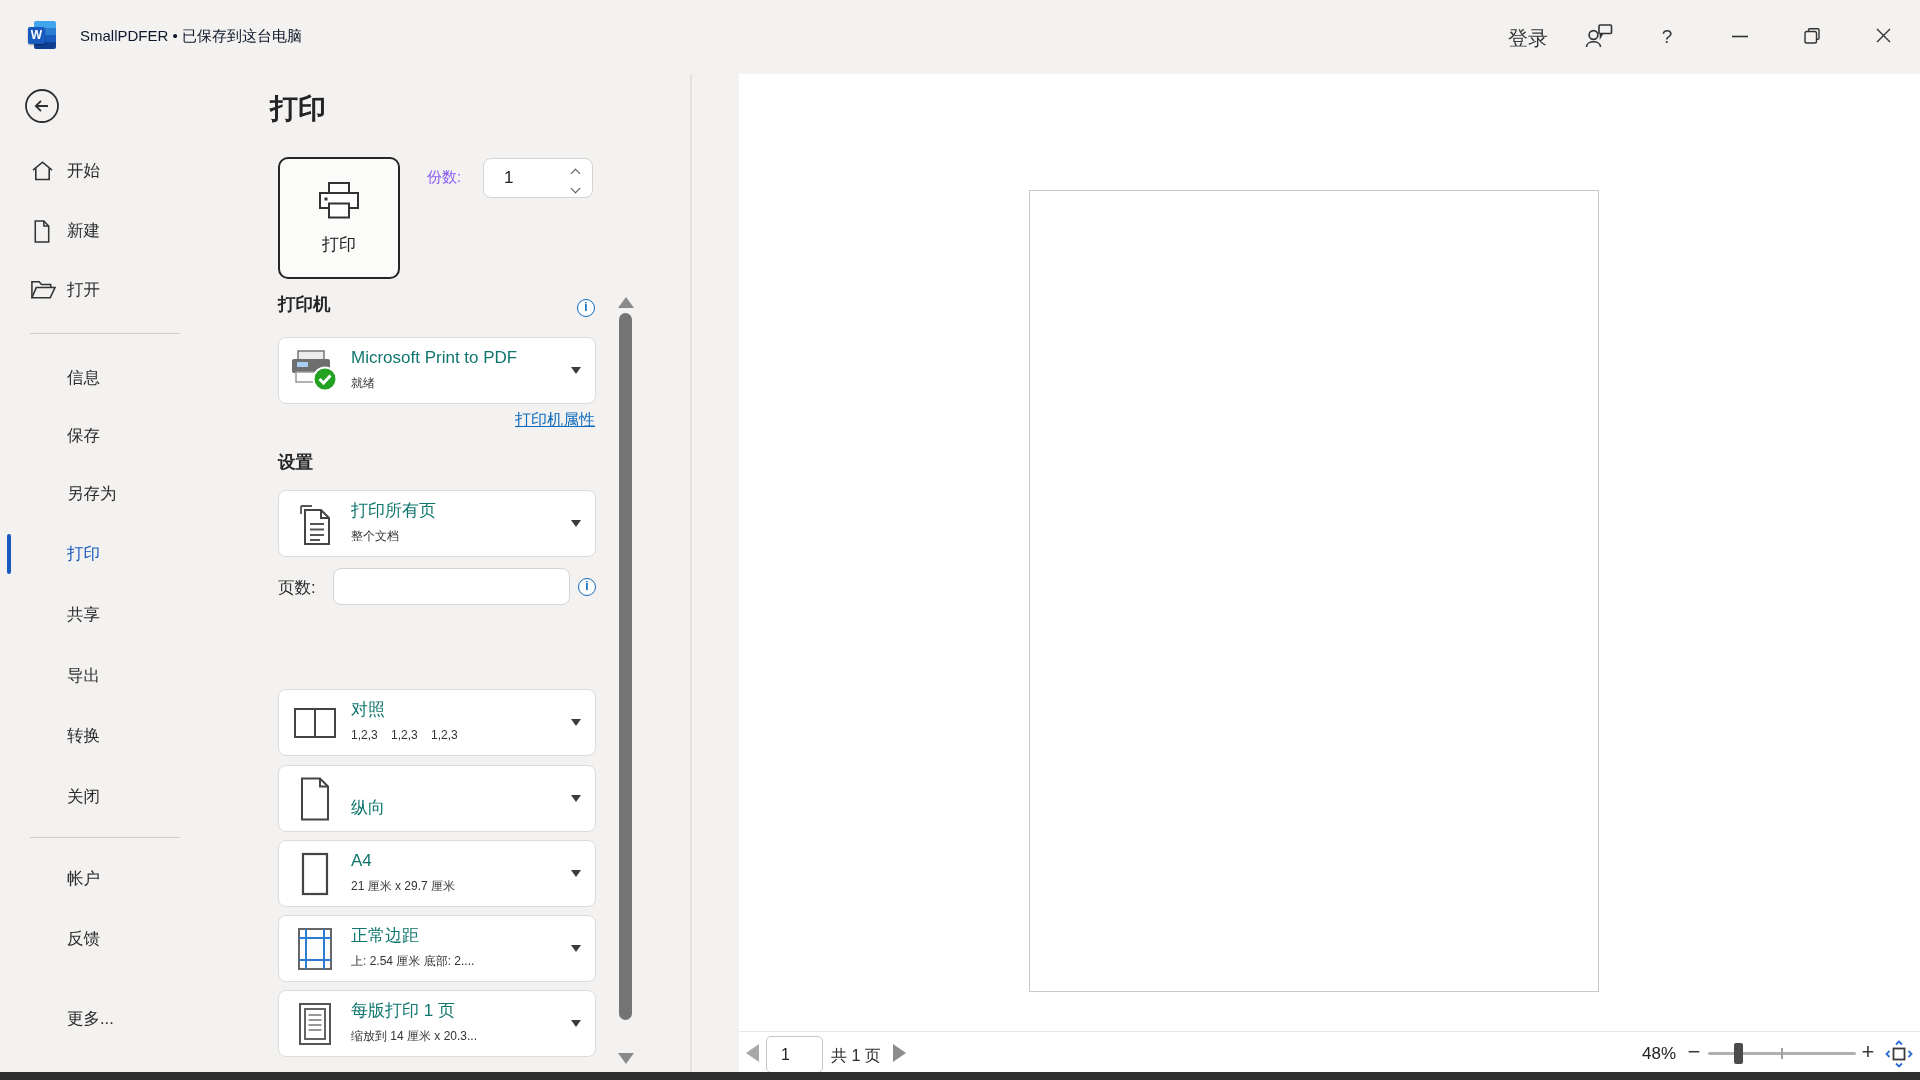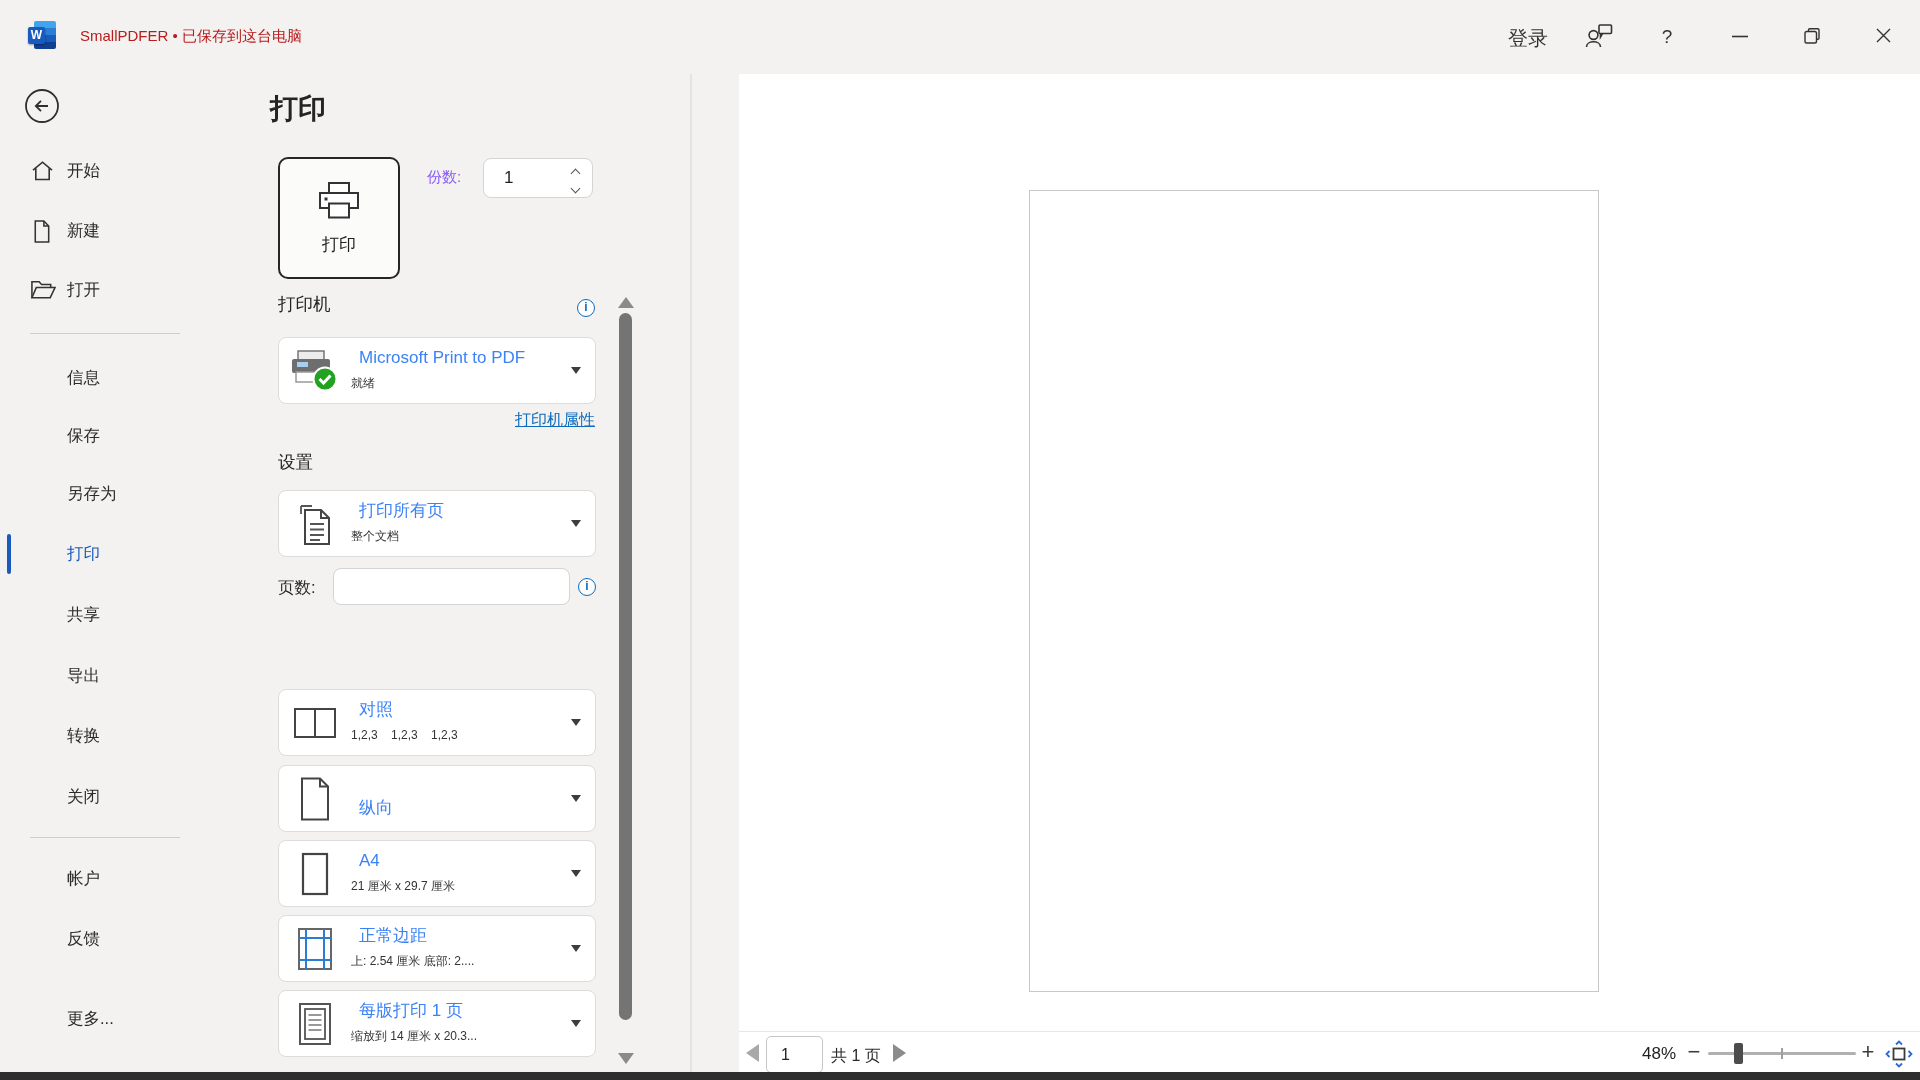--- a/index.html
+++ b/index.html
@@ -8,21 +8,21 @@
   .screen { position:relative; width:1920px; height:1080px; background:#f3f2f1; overflow:hidden; }
 
   
   .titlebar { position:absolute; left:0; top:0; width:1920px; height:74px; background:#f3f2f1; }
   .word-logo { position:absolute; left:28px; top:21px; width:28px; height:28px; }
   .word-logo .doc { position:absolute; left:6px; top:0; width:22px; height:28px; border-radius:2px;
       background:linear-gradient(to bottom,#41a5ee 0 25%,#2b7cd3 25% 50%,#185abd 50% 75%,#103f91 75% 100%); }
   .word-logo .badge { position:absolute; left:0; top:6px; width:17px; height:17px; background:#185abd;
       border-radius:2px; color:#fff; font-weight:bold; font-size:12px; line-height:17px; text-align:center;
       box-shadow:0 1px 2px rgba(0,0,0,.35); }
-  .win-title { position:absolute; left:80px; top:27px; font-size:15px; color:#b91c1c; }
+  .win-title { position:absolute; left:80px; top:27px; font-size:15px; color:#0f172a; }
   .signin { position:absolute; left:1496px; top:25px; width:64px; height:26px; font-size:20px; color:#333;
       background:none; border:none; text-align:center; cursor:pointer; font-family:inherit; }
   .tb-btn { position:absolute; top:14px; width:46px; height:46px; background:none; border:none;
       display:flex; align-items:center; justify-content:center; cursor:pointer; }
   .tb-help { font-size:19px; color:#333; font-family:inherit; }
 
   
   .back-btn { position:absolute; left:24px; top:88px; width:36px; height:36px; background:none; border:none; cursor:pointer; }
   .nav-row { position:absolute; left:0; width:212px; height:44px; display:flex; align-items:center; cursor:pointer; }
   .nav-row .nicon { position:absolute; left:30px; width:26px; height:26px; display:flex; align-items:center; }
@@ -40,29 +40,29 @@
   .copies-label { position:absolute; left:427px; top:168px; font-size:15px; color:#8b5cf6; }
   .copies-box { position:absolute; left:483px; top:158px; width:110px; height:40px; background:#fff;
       border:1px solid #d4d4d4; border-radius:8px; }
   .copies-box input { position:absolute; left:20px; top:7px; width:55px; height:24px; border:none; outline:none;
       font-size:17px; font-family:inherit; color:#222; background:transparent; }
   .spin { position:absolute; right:10px; width:14px; height:12px; background:none; border:none; cursor:pointer; }
   .chev { display:inline-block; width:7px; height:7px; border-left:1.6px solid #555; border-top:1.6px solid #555; }
   .chev.up { transform:rotate(45deg); }
   .chev.down { transform:rotate(225deg); }
 
-  .sec-heading { position:absolute; left:278px; font-size:17.5px; font-weight:normal; color:#242424; }
+  .sec-heading { position:absolute; left:278px; font-size:17.5px; font-weight:bold; color:#242424; }
   .info-icon { position:absolute; width:18px; height:18px; border:1.5px solid #0f6cbd; border-radius:50%;
       color:#0f6cbd; font-size:12px; font-weight:bold; text-align:center; line-height:15px; background:#fdfdfd; cursor:pointer; }
 
   .dd { position:absolute; left:278px; width:318px; height:67px; background:#fff; border:1px solid #dcdcdc;
       border-radius:8px; cursor:pointer; }
   .dd .dicon { position:absolute; left:10px; top:0; width:52px; height:65px; display:flex; align-items:center; justify-content:center; }
   .dd .dtext { position:absolute; left:72px; top:7px; width:215px; }
-  .dd .dtitle { font-size:17px; color:#3b82f6; line-height:26px; white-space:nowrap; overflow:hidden;margin-left:8px; }
+  .dd .dtitle { font-size:17px; color:#0f766e; line-height:26px; white-space:nowrap; overflow:hidden; }
   .dd .dsub { font-size:12px; color:#333; line-height:25px; white-space:pre; overflow:hidden; }
   .dd.single .dtext { top:0; height:84px; display:flex; align-items:center; }
   .caret { position:absolute; right:14px; top:29px; width:0; height:0; border-left:5.5px solid transparent;
       border-right:5.5px solid transparent; border-top:7px solid #3d3d3d; }
 
   .props-link { position:absolute; left:450px; top:410px; width:145px; text-align:right; font-size:16px;
       color:#0f6cbd; text-decoration:underline; cursor:pointer; }
   .pages-label { position:absolute; left:278px; top:577px; font-size:16.5px; color:#2b2b2b; }
   .pages-input { position:absolute; left:333px; top:568px; width:237px; height:37px; background:#fff;
       border:1px solid #d4d4d4; border-radius:8px; padding:0 12px; font-size:16px; font-family:inherit; outline:none; }

